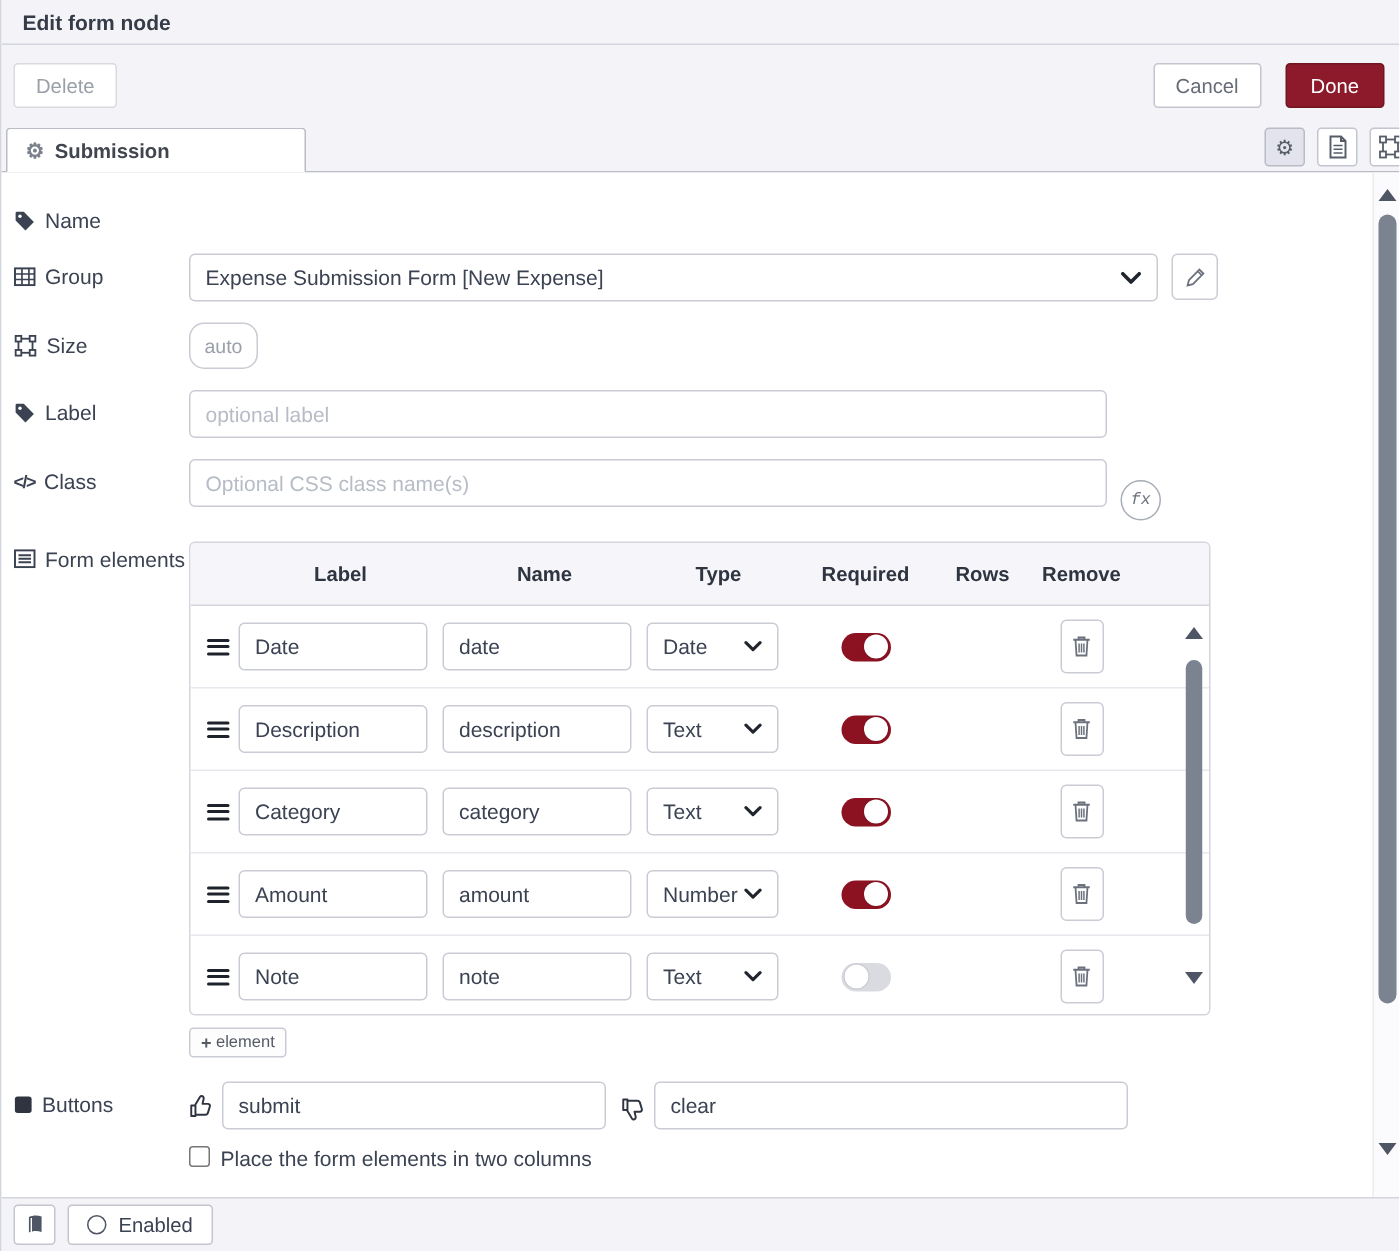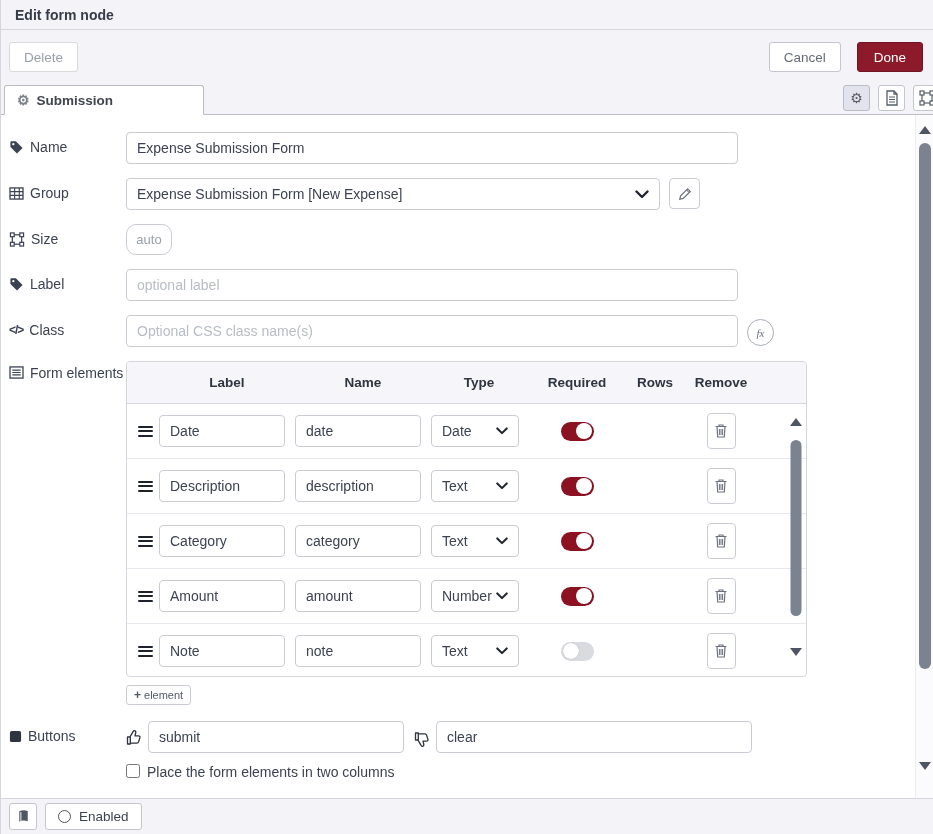--- a/index.html
+++ b/index.html
@@ -28,24 +28,24 @@
   .content { flex:1 1 auto; background:#fff; position:relative; padding:10px 24px 0 0; overflow:hidden; }
   .frow { display:flex; align-items:flex-start; padding:7px 0 7px 8px; }
   .flabel { width:117px; flex:0 0 117px; display:flex; align-items:center; gap:6px; font-size:14px; padding-top:7px; color:#3b4252; }
   .flabel.multiline { align-items:flex-start; line-height:1.35; padding-top:3px; }
   .flabel svg { flex:0 0 auto; }
   .in { height:32px; border:1px solid #c9ccd4; border-radius:4px; padding:0 10px; font-size:14px; color:#3b4252; font-family:inherit; background:#fff; }
   .in::placeholder { color:#b7bcc6; }
   .wide { width:612px; }
   .fakesel { height:32px; border:1px solid #c9ccd4; border-radius:4px; background:#fff; display:flex; align-items:center; padding:0 10px; font-size:14px; color:#3b4252; cursor:pointer; }
   .fakesel .chev { margin-left:auto; }
-  .group-sel { width:534px; }
+  .group-sel { width:646px; }
   .sq-btn { width:31px; height:31px; border:1px solid #c9ccd4; border-radius:4px; background:#fff; display:flex; align-items:center; justify-content:center; cursor:pointer; margin-left:9px; color:#6c727d; }
   .auto-btn { height:31px; width:46px; border:1px solid #c9ccd4; border-radius:10px; background:#fff; color:#9aa0a9; font-size:13px; font-family:inherit; cursor:pointer; }
-  .fx-btn { width:27px; height:27px; border:1px solid #a8adb7; border-radius:50%; background:#fff; margin-left:9px; margin-top:4px; display:flex; align-items:center; justify-content:center; font-size:11px; font-style:italic; color:#6c727d; cursor:pointer; font-family:Liberation Serif, serif; }
+  .fx-btn { width:27px; height:27px; border:1px solid #a8adb7; border-radius:50%; background:#fff; margin-left:9px; margin-top:14px; display:flex; align-items:center; justify-content:center; font-size:11px; font-style:italic; color:#6c727d; cursor:pointer; font-family:Liberation Mono, monospace; }
 
   
   .eltable { width:681px; border:1px solid #d4d6de; border-radius:4px; overflow:hidden; background:#fff; }
   .thead { display:grid; grid-template-columns:24px 136px 136px 96px 100px 56px 76px 1fr; align-items:center; height:42px; background:#f5f5fa; border-bottom:1px solid #d4d6de; padding-left:8px; font-size:13.5px; font-weight:bold; color:#2e3440; }
   .thead span { text-align:center; }
   .tbody { height:272px; position:relative; overflow:hidden; }
   .el-row { display:grid; grid-template-columns:24px 136px 136px 96px 100px 56px 76px; align-items:center; height:55px; border-bottom:1px solid #e8e8ee; padding-left:8px; }
   .el-row .in { width:126px; }
   .type-sel { width:88px; }
   .drag { width:15px; display:flex; flex-direction:column; gap:2.5px; cursor:grab; margin-left:3px; }
@@ -130,21 +130,20 @@
   <div class="content">
 
     <div class="frow">
       <span class="flabel">
         <svg width="15" height="15" viewBox="0 0 16 16">
             <path d="M1.5 2.2A.9.9 0 0 1 2.4 1.3h4.9l7.2 7.2-6 6-7-7z" fill="#3b4252"></path>
             <circle cx="4.6" cy="4.4" r="1.2" fill="#fff"></circle>
           </svg>
         <span>Name</span>
       </span>
-      <input class="in wide" value="Expense Submission Form" style="">
     </div>
 
     <div class="frow">
       <span class="flabel">
         <svg width="15" height="13" viewBox="0 0 16 14">
             <rect x="1" y="1" width="14" height="12" fill="none" stroke="#3b4252" stroke-width="1.4"></rect>
             <path d="M1 5h14M1 9h14M6 1v12M11 1v12" stroke="#3b4252" stroke-width="1.2"></path>
           </svg>
         <span>Group</span>
       </span>

